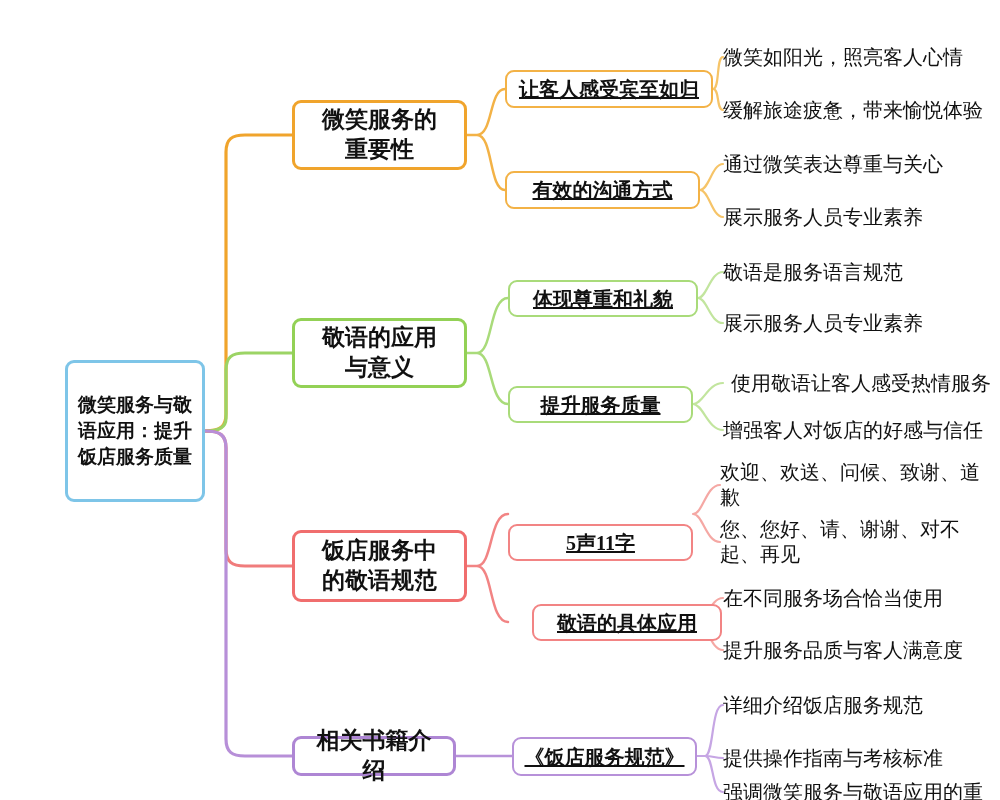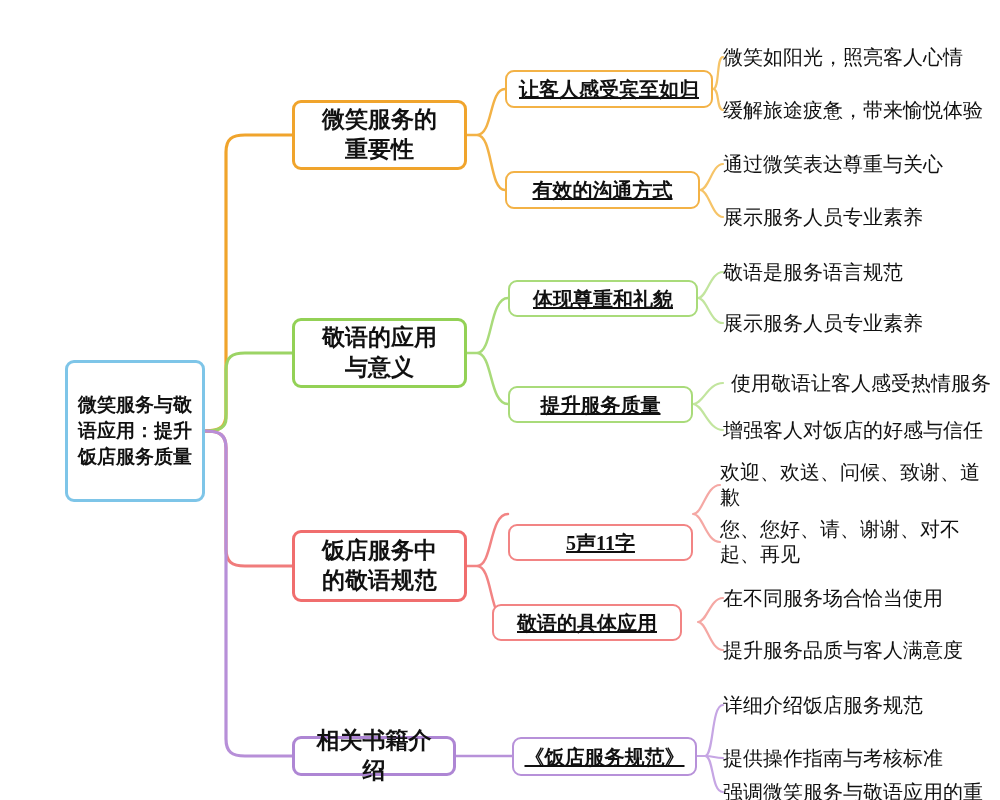--- a/index.html
+++ b/index.html
@@ -65,21 +65,21 @@
   <div class="leaf" style="left:723px;top:260px;">敬语是服务语言规范</div>
   <div class="leaf" style="left:723px;top:311px;">展示服务人员专业素养</div>
   <div class="node child c-green" style="left:508px;top:386px;width:185px;height:37px;">提升服务质量</div>
   <div class="leaf" style="left:723px;top:371px;margin-left:8px;">使用敬语让客人感受热情服务</div>
   <div class="leaf" style="left:723px;top:418px;">增强客人对饭店的好感与信任</div>
 
   <div class="node branch b-red" style="left:292px;top:530px;width:175px;height:72px;">饭店服务中的敬语规范</div>
   <div class="node child c-red" style="left:508px;top:496px;width:185px;height:37px;margin-top:28px;">5声11字</div>
   <div class="leaf wrap" style="left:720px;top:460px;">欢迎、欢送、问候、致谢、道歉</div>
   <div class="leaf wrap" style="left:720px;top:517px;">您、您好、请、谢谢、对不起、再见</div>
-  <div class="node child c-red" style="left:492px;top:604px;width:190px;height:37px;">敬语的具体应用</div>
+  <div class="node child c-red" style="left:532px;top:604px;width:190px;height:37px;">敬语的具体应用</div>
   <div class="leaf" style="left:723px;top:586px;">在不同服务场合恰当使用</div>
   <div class="leaf" style="left:723px;top:638px;">提升服务品质与客人满意度</div>
 
   <div class="node branch b-purple" style="left:292px;top:736px;width:164px;height:40px;font-size:23px;">相关书籍介绍</div>
   <div class="node child c-purple" style="left:512px;top:737px;width:185px;height:39px;">《饭店服务规范》</div>
   <div class="leaf" style="left:723px;top:693px;">详细介绍饭店服务规范</div>
   <div class="leaf" style="left:723px;top:746px;">提供操作指南与考核标准</div>
   <div class="leaf" style="left:723px;top:780px;">强调微笑服务与敬语应用的重</div>
 
 </div>

